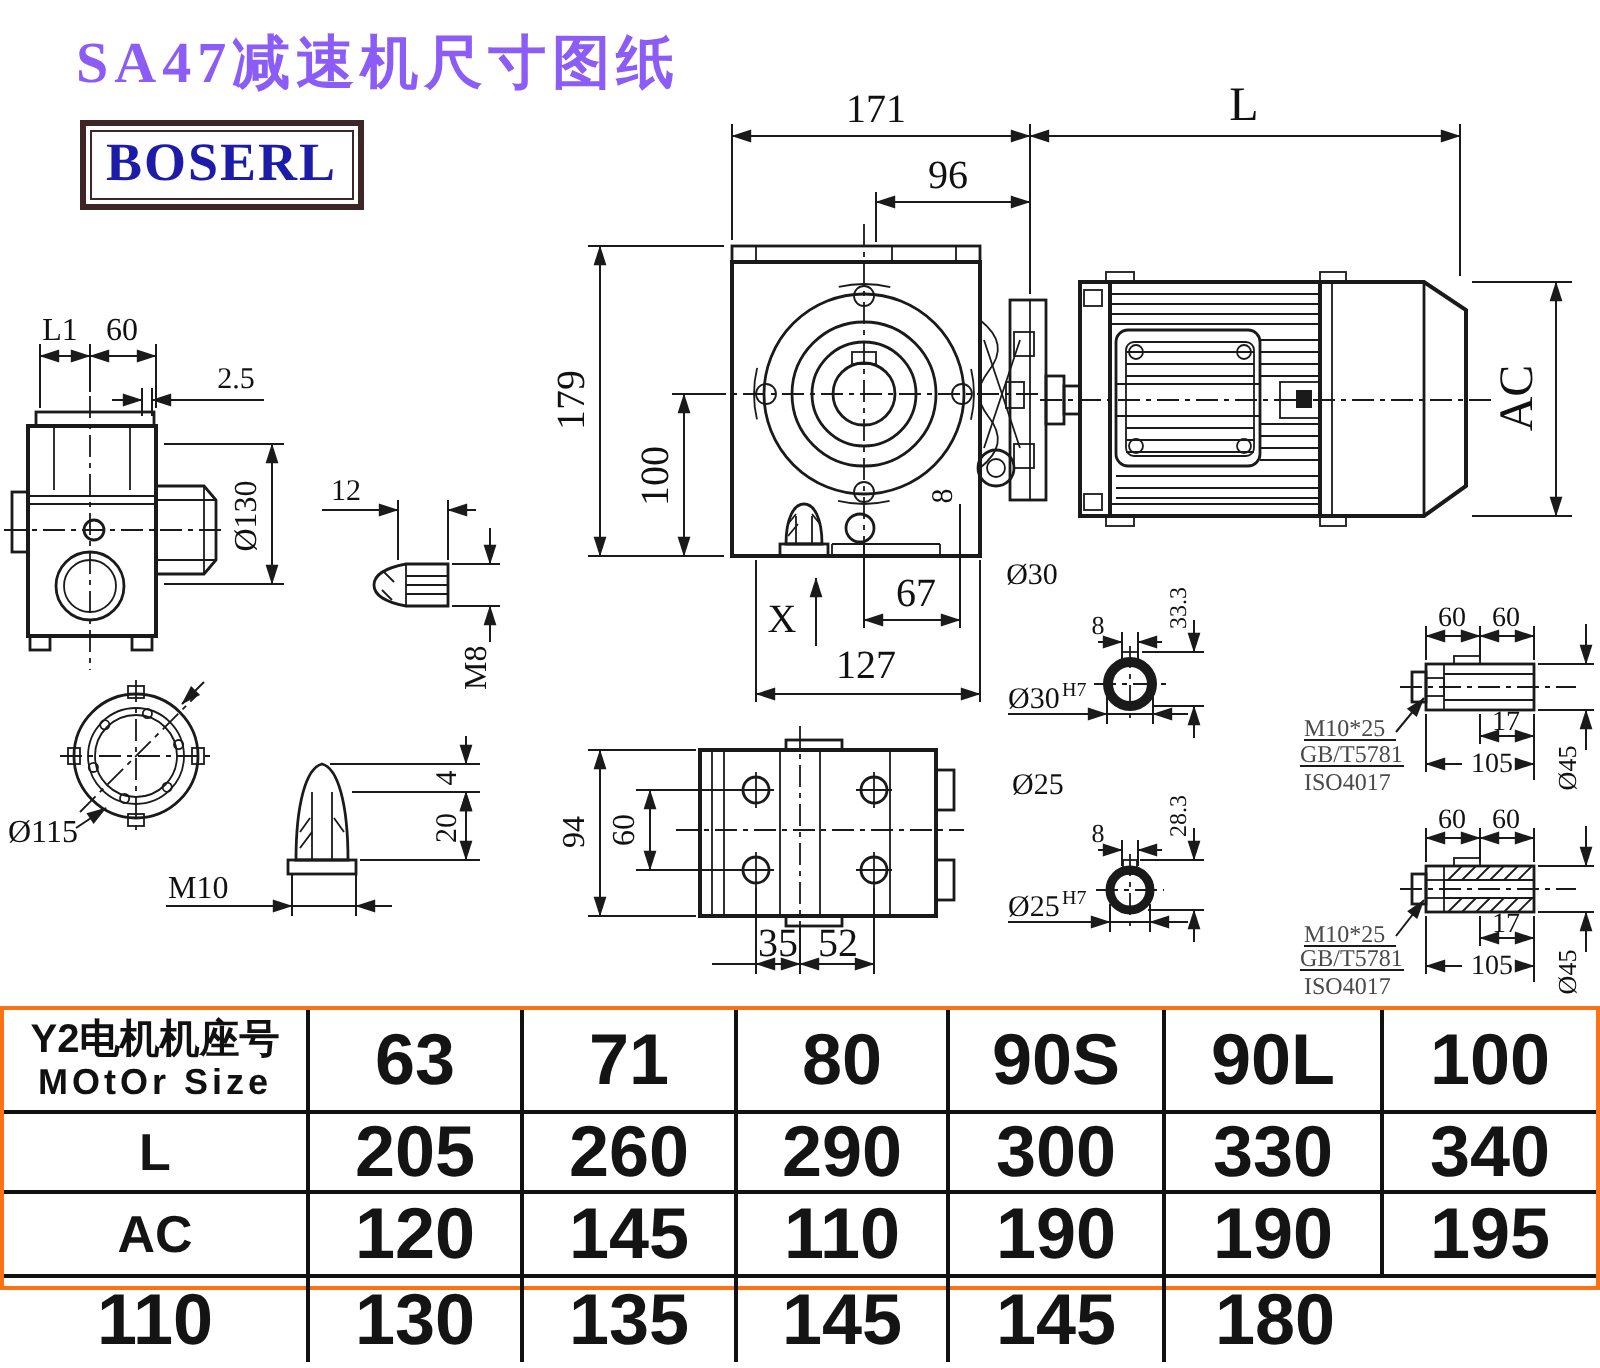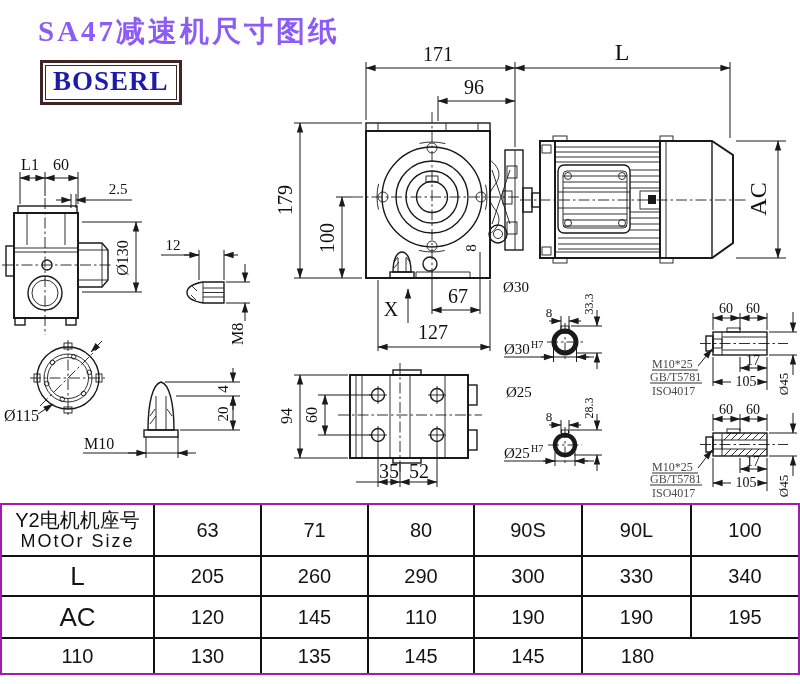--- a/index.html
+++ b/index.html
@@ -13,29 +13,29 @@
   svg{position:absolute;left:0;top:0;}
   svg .ol{stroke:#1a1a1a;stroke-width:2;fill:none;}
   svg .md{stroke:#1a1a1a;stroke-width:1.4;fill:none;}
   svg .tn{stroke:#1a1a1a;stroke-width:0.9;fill:none;}
   svg .dim{stroke:#1a1a1a;stroke-width:1;fill:none;}
   svg .cl{stroke:#1a1a1a;stroke-width:0.9;fill:none;stroke-dasharray:11 3 2.5 3;}
   svg text{fill:#111;font-family:"Liberation Serif",serif;}
   .t20{font-size:20px;} .t16{font-size:16px;} .t15{font-size:15px;} .t14{font-size:14px;}
   .t13{font-size:13px;} .t12{font-size:12px;} .t10{font-size:10px;} .t24{font-size:24px;}
   .gray{fill:#4a4a4a;}
-  #size-table{position:absolute;left:0;top:503px;width:800px;height:172px;box-sizing:border-box;
-    border:2px solid #a21caf;display:grid;
+  #size-table{position:absolute;left:0;top:503px;width:800px;height:142px;box-sizing:border-box;
+    border:2px solid #f97316;display:grid;
     grid-template-columns:153px 107px 107px 106px 108px 109px auto;
-    grid-template-rows:52px 40px 42px auto;}
+    grid-template-rows:52px 40px 42px auto;font-weight:bold;}
   #size-table .cell{border-right:2px solid #111;border-bottom:2px solid #111;
     display:flex;align-items:center;justify-content:center;box-sizing:border-box;}
   #size-table .cell.last-col{border-right:none;}
   #size-table .cell.last-row{border-bottom:none;}
-  .num{font-size:20px;color:#141414;}
+  .num{font-size:36px;color:#141414;}
   .rowlabel{font-size:26px;color:#141414;}
   .hdr{flex-direction:column;justify-content:center;line-height:1.12;}
   .hdr .cn{font-size:20px;}
   .hdr .en{font-size:18px;letter-spacing:2px;}
 </style>
 </head>
 <body>
 
 <div id="stage">
 

